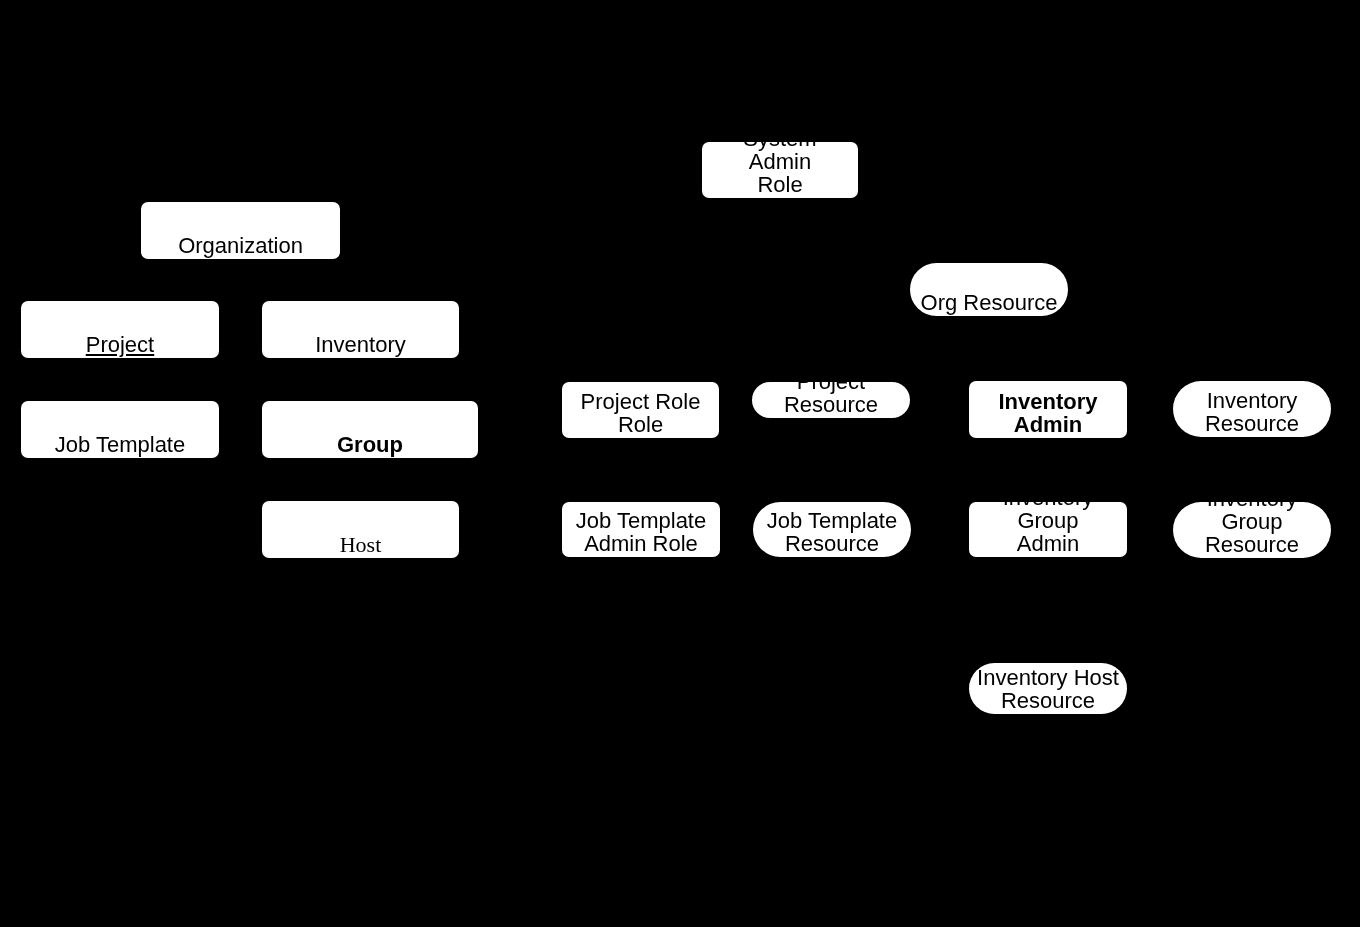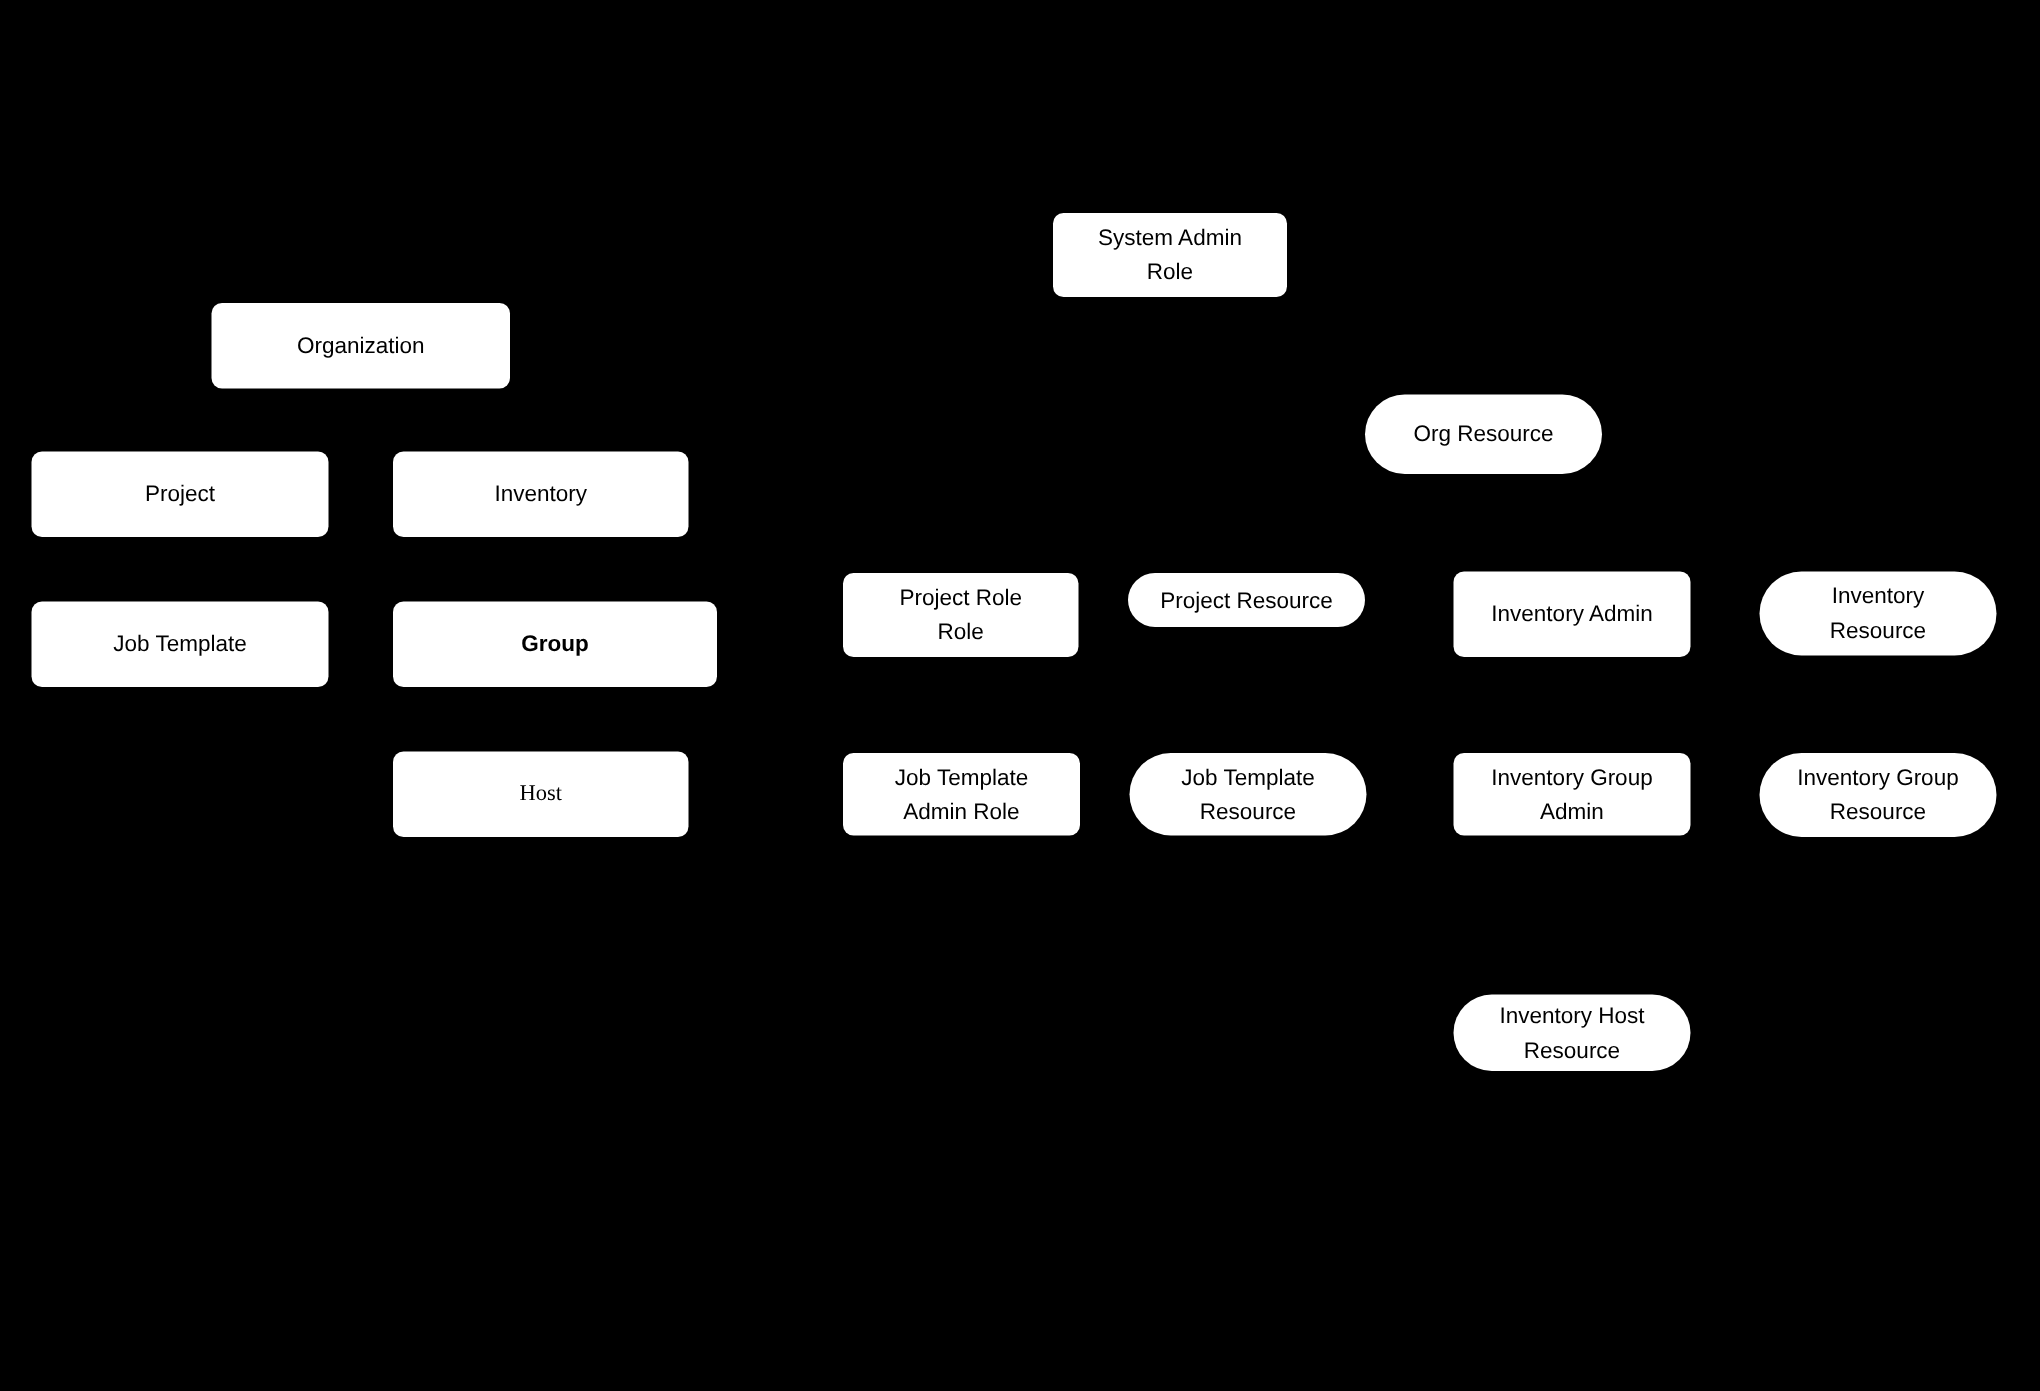--- a/index.html
+++ b/index.html
@@ -24,24 +24,24 @@
     left: 0;
     top: 0;
     width: 1360px;
     height: 927px;
   }
   .node {
     position: absolute;
     background: var(--node-fill);
     color: var(--node-text);
     display: flex;
-    align-items: center;
+    align-items: flex-end;
     justify-content: center;
     text-align: center;
-    font-size: 15px;
+    font-size: 22px;
     line-height: 23px;
     box-sizing: border-box;
     padding: 2px 8px;
   }
   .node.rect {
     border-radius: 7px;
   }
   .node.pill {
     border-radius: 28px;
   }
@@ -49,21 +49,21 @@
     white-space: pre-line;
   }
 </style>
 </head>
 <body>
 
 <div class="canvas">
     <div class="node rect" style="left: 141px; top: 202px; width: 199px; height: 57px;">
       <span class="label">Organization</span>
     </div>
-    <div class="node rect" style="left: 21px; top: 301px; width: 198px; height: 57px;">
+    <div class="node rect" style="left: 21px; top: 301px; width: 198px; height: 57px; text-decoration: underline;">
       <span class="label">Project</span>
     </div>
     <div class="node rect" style="left: 262px; top: 301px; width: 197px; height: 57px;">
       <span class="label">Inventory</span>
     </div>
     <div class="node rect" style="left: 21px; top: 401px; width: 198px; height: 57px;">
       <span class="label">Job Template</span>
     </div>
     <div class="node rect" style="left: 262px; top: 401px; width: 216px; height: 57px; font-weight: bold;">
       <span class="label">Group</span>
@@ -78,21 +78,21 @@
     <div class="node pill" style="left: 910px; top: 263px; width: 158px; height: 53px; border-radius: 26.5px;">
       <span class="label">Org Resource</span>
     </div>
     <div class="node rect" style="left: 562px; top: 382px; width: 157px; height: 56px;">
       <span class="label">Project Role
 Role</span>
     </div>
     <div class="node pill" style="left: 752px; top: 382px; width: 158px; height: 36px; border-radius: 27px;">
       <span class="label">Project Resource</span>
     </div>
-    <div class="node rect" style="left: 969px; top: 381px; width: 158px; height: 57px;">
+    <div class="node rect" style="left: 969px; top: 381px; width: 158px; height: 57px; font-weight: bold;">
       <span class="label">Inventory Admin</span>
     </div>
     <div class="node pill" style="left: 1173px; top: 381px; width: 158px; height: 56px; border-radius: 28px;">
       <span class="label">Inventory
 Resource</span>
     </div>
     <div class="node rect" style="left: 562px; top: 502px; width: 158px; height: 55px;">
       <span class="label">Job Template
 Admin Role</span>
     </div>

